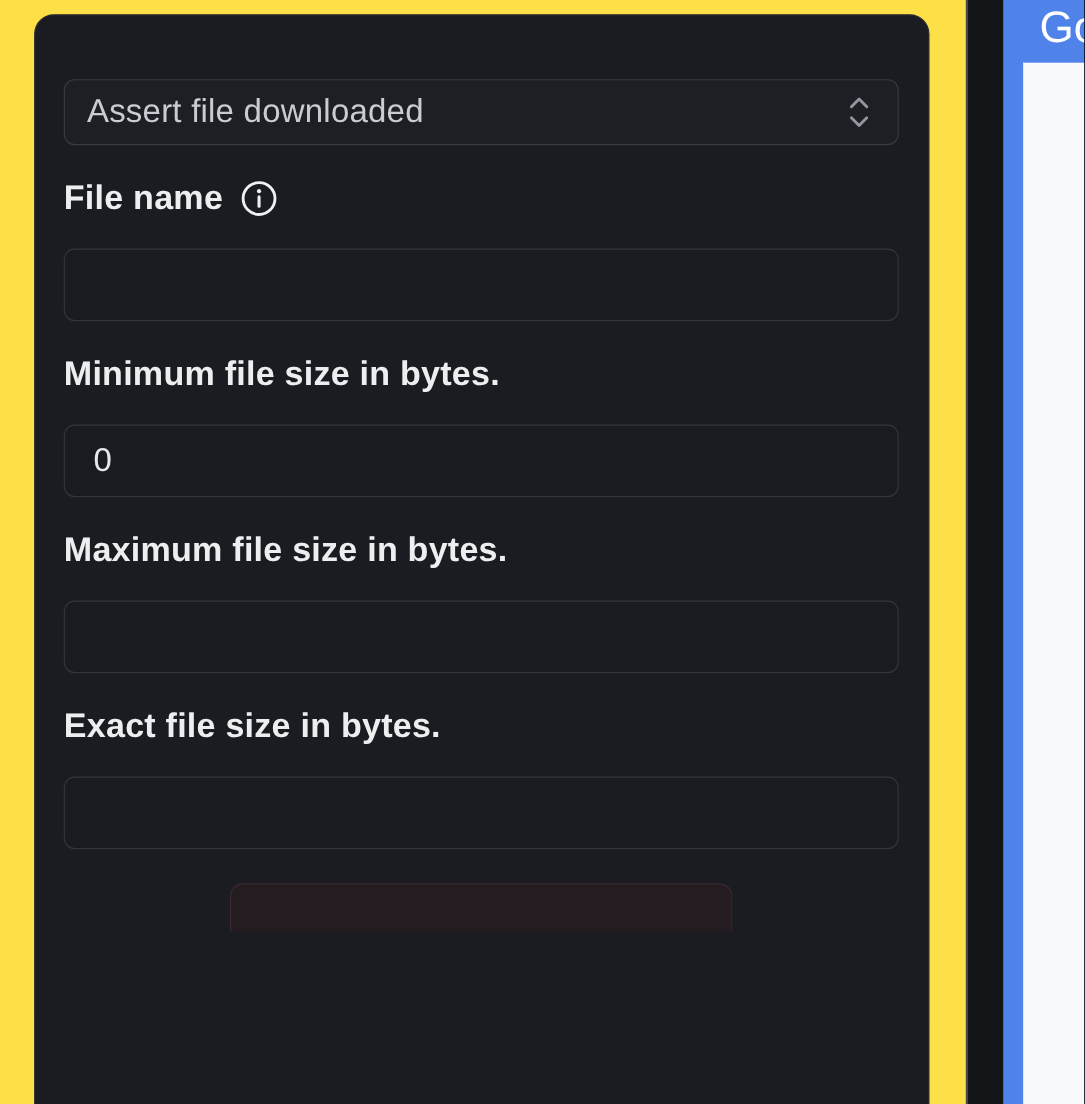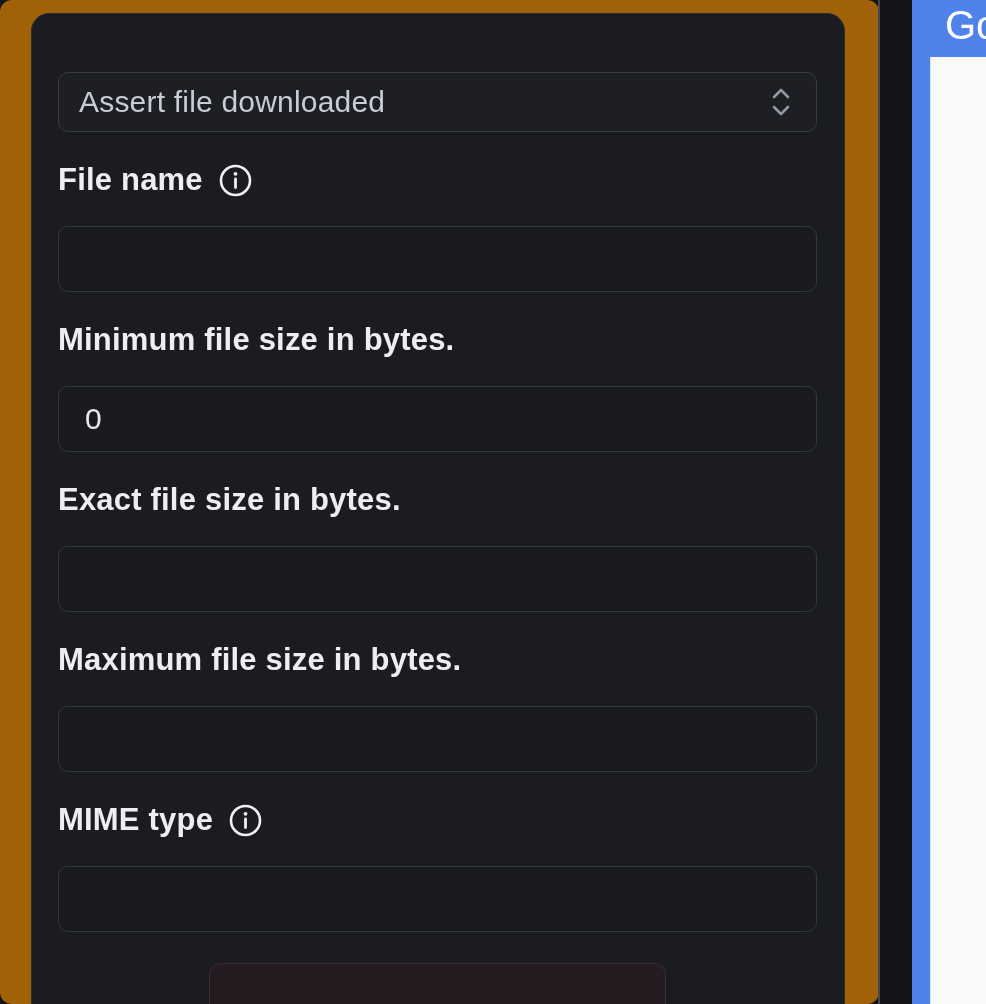--- a/index.html
+++ b/index.html
@@ -5,22 +5,21 @@
   html,body{margin:0;padding:0;background:#101114;}
   *{box-sizing:border-box;}
   .screen{
     position:relative;width:986px;height:1004px;overflow:hidden;
     background:#141519;
     font-family:"Liberation Sans","DejaVu Sans",sans-serif;
   }
   
   .side-panel{
     position:absolute;left:0;top:0;width:879px;height:1004px;
-    background:#a16207;
-    border-radius:12px;
+    background:#fde047;
   }
   .panel-separator{
     position:absolute;left:878px;top:0;width:2px;height:1004px;
     background:#45474d;
   }
   
   .card{
     position:absolute;left:31px;top:13px;width:814px;height:1040px;
     background:#1b1c21;border:1px solid #2b2d33;border-radius:18px;
     padding:58px 27px 0 26px;
@@ -106,43 +105,32 @@
 
       <div class="field">
         <div class="label-row">
           <span class="label">Minimum file size in bytes.</span>
         </div>
         <input class="text-input" type="text" value="0" style="">
       </div>
 
       <div class="field">
         <div class="label-row">
-          <span class="label">Exact file size in bytes.</span>
-        </div>
-        <input class="text-input" type="text" value="" style="">
-      </div>
-
-      <div class="field">
-        <div class="label-row">
           <span class="label">Maximum file size in bytes.</span>
         </div>
         <input class="text-input" type="text" value="" style="">
       </div>
 
       <div class="field">
         <div class="label-row">
-          <span class="label">MIME type</span>
-          <svg class="info" width="35" height="35" viewBox="0 0 35 35" fill="none">
-            <circle cx="17.5" cy="17.5" r="14.5" stroke="#eef0f2" stroke-width="2.6"></circle>
-            <line x1="17.5" y1="16" x2="17.5" y2="24.5" stroke="#eef0f2" stroke-width="2.8" stroke-linecap="round"></line>
-            <circle cx="17.5" cy="10.8" r="1.9" fill="#eef0f2"></circle>
-          </svg>
+          <span class="label">Exact file size in bytes.</span>
         </div>
         <input class="text-input" type="text" value="" style="">
       </div>
+
 
       <button class="danger-btn"></button>
 
     </div>
   </div>
 
   <div class="panel-separator"></div>
 
   <div class="main-area">
     <div class="preview-highlight">

